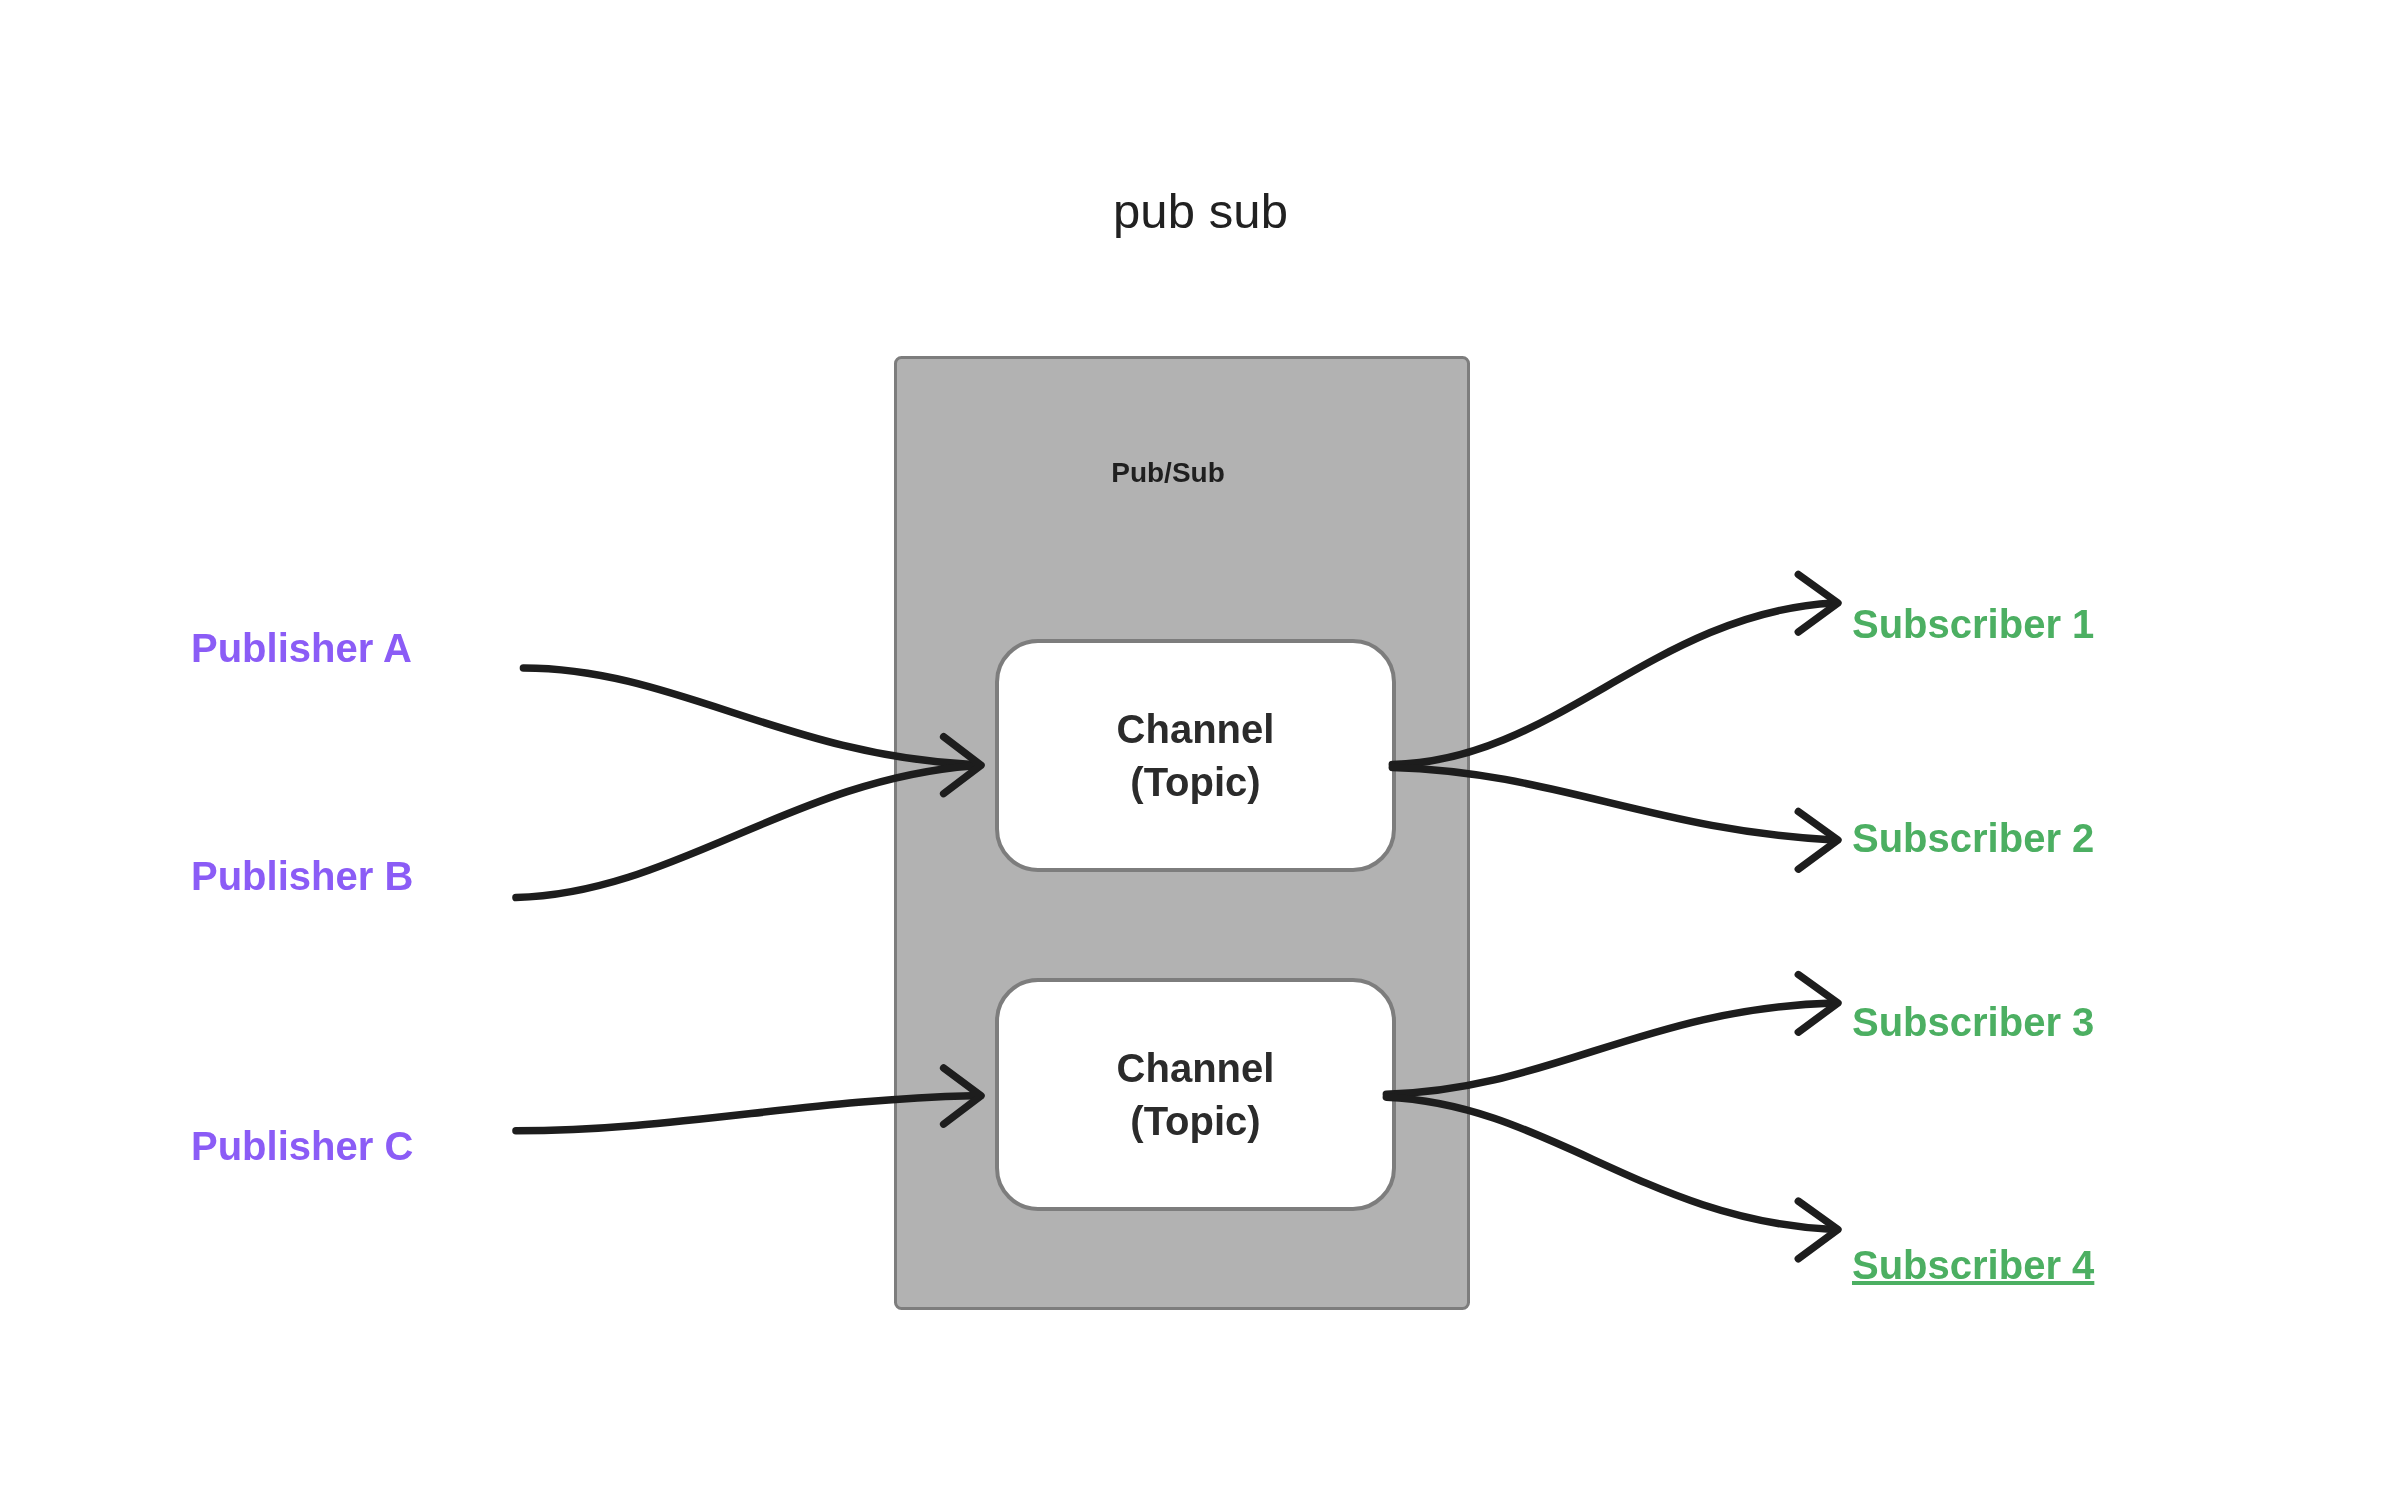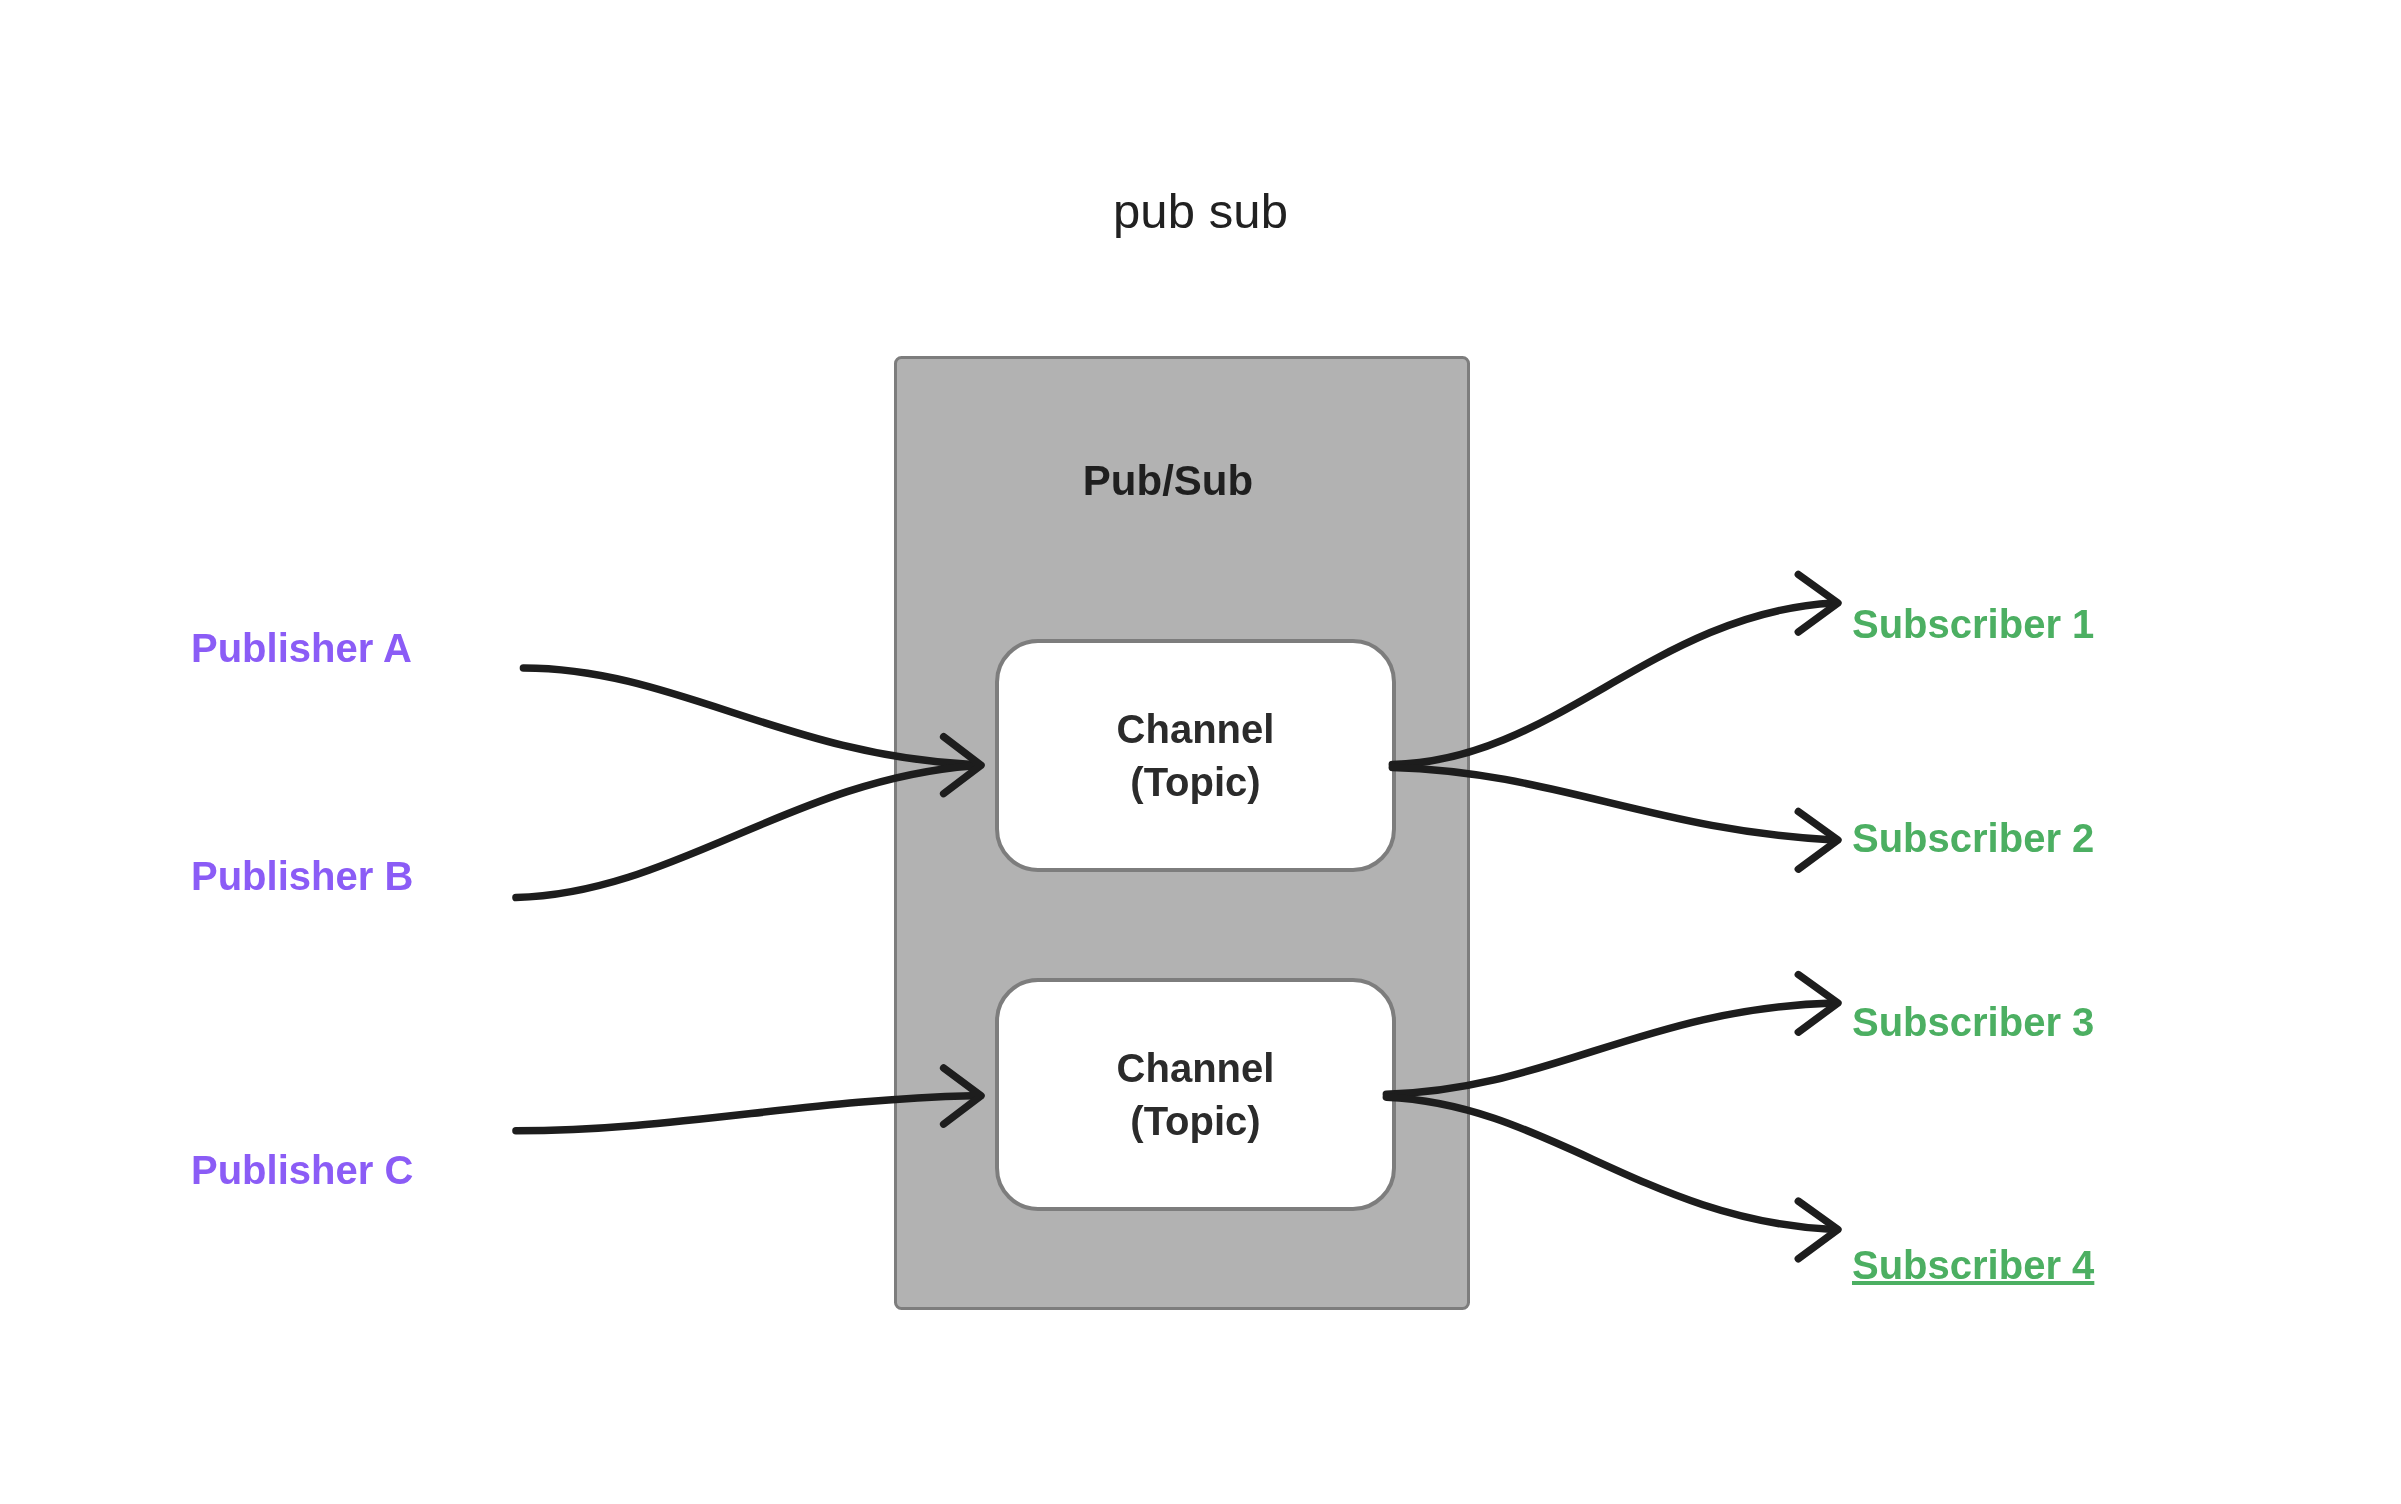--- a/index.html
+++ b/index.html
@@ -46,21 +46,21 @@
     border: 3px solid #7d7d7d;
     border-radius: 7.5px;
     box-sizing: border-box;
   }
   .broker-title {
     position: absolute;
     left: 894px;
     top: 456px;
     width: 548px;
     text-align: center;
-    font-size: 42px;
+    font-size: 28px;
     font-weight: 700;
     line-height: 1.2;
     color: #1f1f1f;
   }
   .broker-title .line {
     display: block;
   }
   .channel-box {
     position: absolute;
     left: 987px;
@@ -88,21 +88,21 @@
     position: absolute;
     font-size: 40px;
     font-weight: 700;
     white-space: nowrap;
     line-height: 1;
   }
   .publisher-label { color: #8b5cf6; left: 191px; }
   .subscriber-label { color: #4caf62; left: 1852px; }
   .pub-a { top: 628px; }
   .pub-b { top: 856px; }
-  .pub-c { top: 1126px; margin-top: 24px; }
+  .pub-c { top: 1126px; }
   .sub-1 { top: 604px; }
   .sub-2 { top: 818px; }
   .sub-3 { top: 1002px; }
   .sub-4 { top: 1245px; text-decoration: underline; }
 </style>
 </head>
 <body>
 
 <div id="canvas">
 

